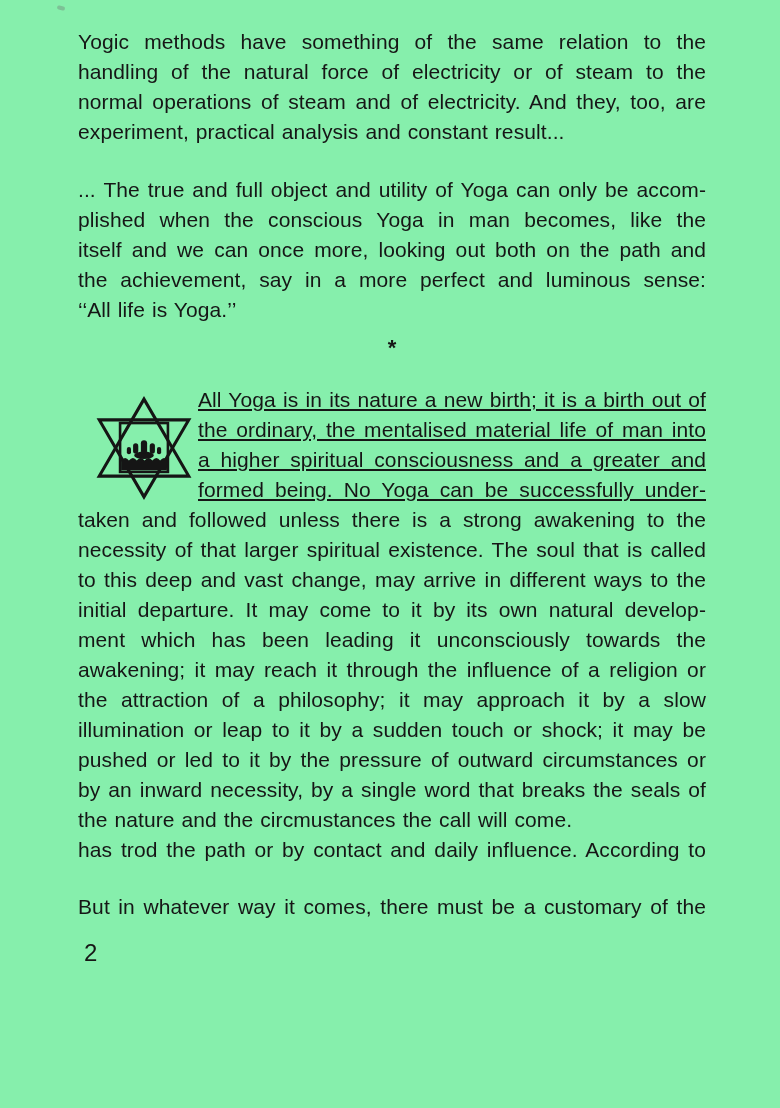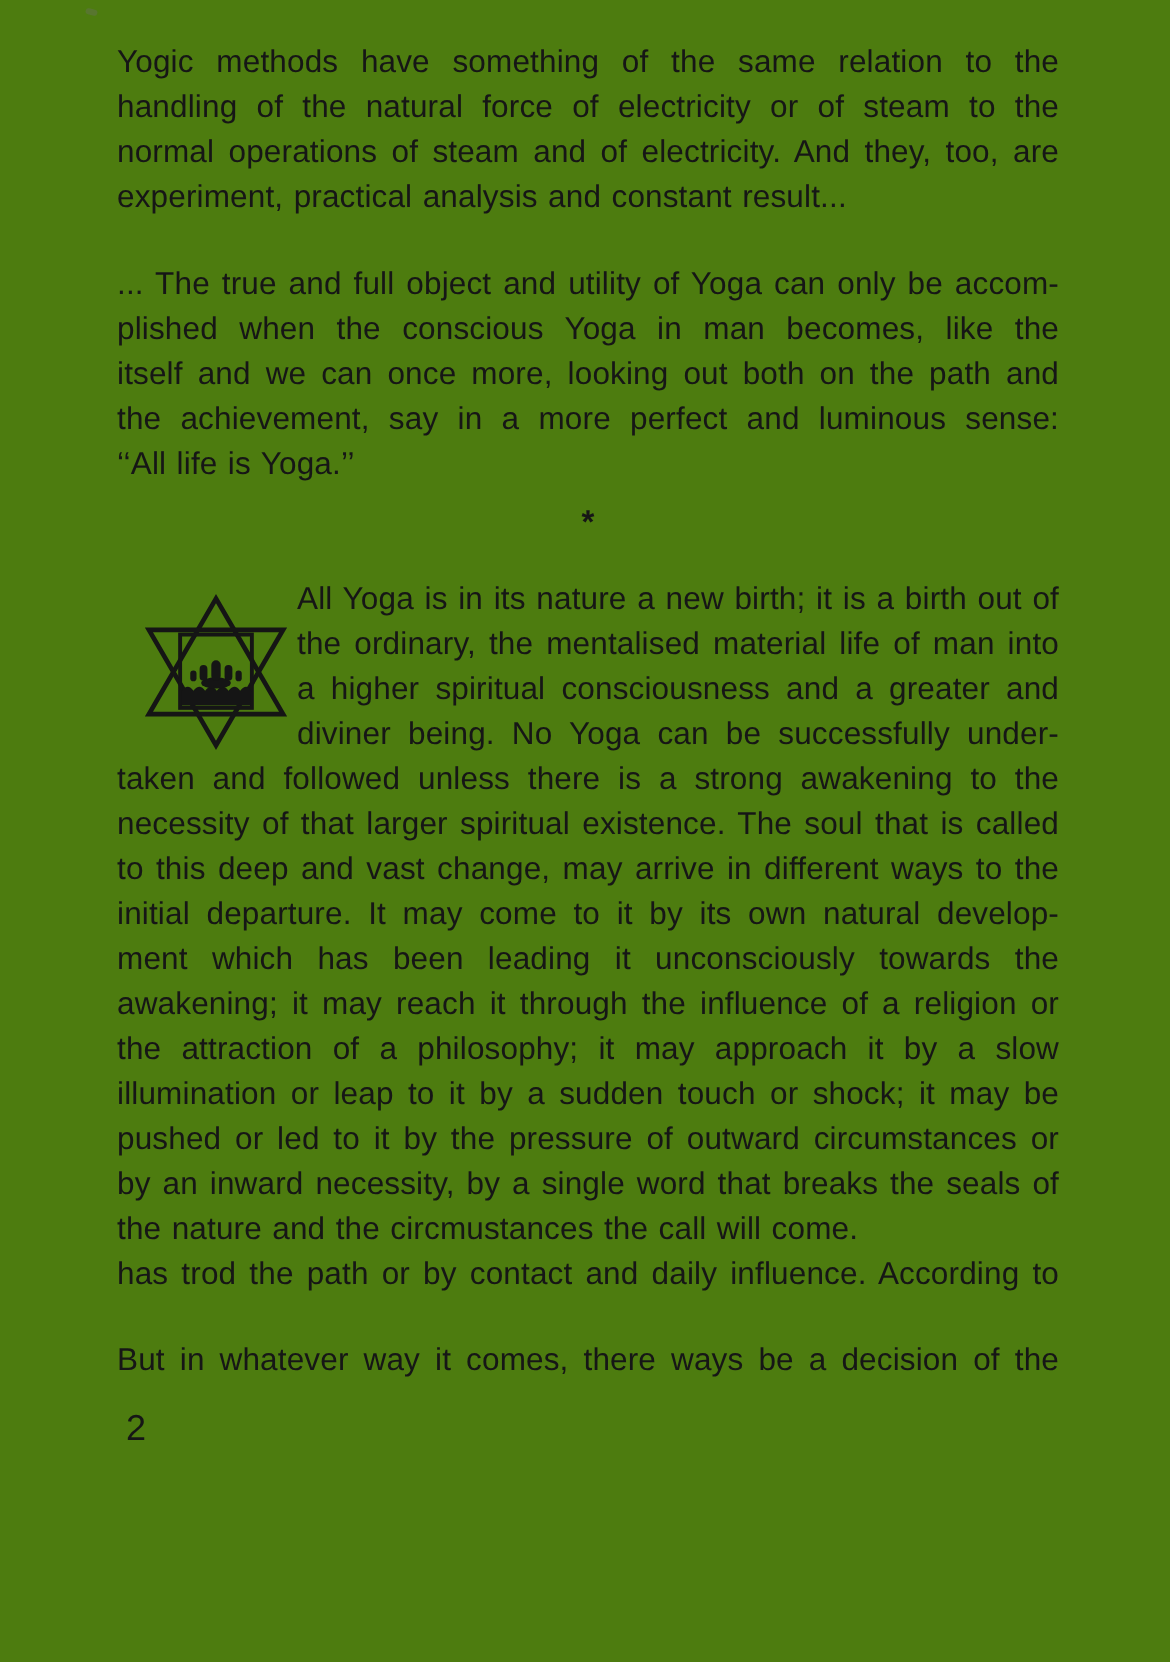--- a/index.html
+++ b/index.html
@@ -4,21 +4,21 @@
 <style>
   html, body {
     margin: 0;
     padding: 0;
     background: #fafaf8;
   }
   .page {
     position: relative;
     width: 780px;
     height: 1108px;
-    background: #4d7c0f;
+    background: #86efac;
     overflow: hidden;
     font-family: "Liberation Sans", "DejaVu Sans", sans-serif;
     color: #161616;
   }
   .speck {
     position: absolute;
     left: 57px;
     top: 6px;
     width: 8px;
     height: 4px;
@@ -42,20 +42,21 @@
   .line {
     display: block;
     text-align: justify;
     text-align-last: justify;
   }
   .line.last {
     text-align-last: left;
   }
   .line.ind {
     margin-left: 120px;
+    text-decoration: underline;
   }
   #para1 { margin-top: 27px; }
   #para2 { margin-top: 28px; }
   .separator {
     margin-top: 8px;
     margin-bottom: 22px;
     height: 30px;
     line-height: 30px;
     text-align: center;
     font-size: 22px;
@@ -118,35 +119,35 @@
           <rect x="39.5" y="45.5" width="5" height="10" rx="2.5" fill="#151515"></rect>
           <rect x="55.5" y="45.5" width="5" height="10" rx="2.5" fill="#151515"></rect>
           <rect x="33.5" y="49" width="4" height="7" rx="2" fill="#151515"></rect>
           <rect x="62.5" y="49" width="4" height="7" rx="2" fill="#151515"></rect>
         </svg>
       </span>
       <p class="para" id="para3">
           <span class="line ind">All Yoga is in its nature a new birth; it is a birth out of</span>
           <span class="line ind">the ordinary, the mentalised material life of man into</span>
           <span class="line ind">a higher spiritual consciousness and a greater and</span>
-          <span class="line ind">diviner being. No Yoga can be successfully under-</span>
+          <span class="line ind">formed being. No Yoga can be successfully under-</span>
           <span class="line">taken and followed unless there is a strong awakening to the</span>
           <span class="line">necessity of that larger spiritual existence. The soul that is called</span>
           <span class="line">to this deep and vast change, may arrive in different ways to the</span>
           <span class="line">initial departure. It may come to it by its own natural develop-</span>
           <span class="line">ment which has been leading it unconsciously towards the</span>
           <span class="line">awakening; it may reach it through the influence of a religion or</span>
           <span class="line">the attraction of a philosophy; it may approach it by a slow</span>
           <span class="line">illumination or leap to it by a sudden touch or shock; it may be</span>
           <span class="line">pushed or led to it by the pressure of outward circumstances or</span>
           <span class="line">by an inward necessity, by a single word that breaks the seals of</span>
           <span class="line last">the nature and the circmustances the call will come.</span>
           <span class="line">has trod the path or by contact and daily influence. According to</span>
         </p>
     </div>
 
     <p class="para" id="para4">
-        <span class="line">But in whatever way it comes, there ways be a decision of the</span>
+        <span class="line">But in whatever way it comes, there must be a customary of the</span>
       </p>
 
     <div class="pagenum">2</div>
   </div>
 </div>
 
 </body></html>

